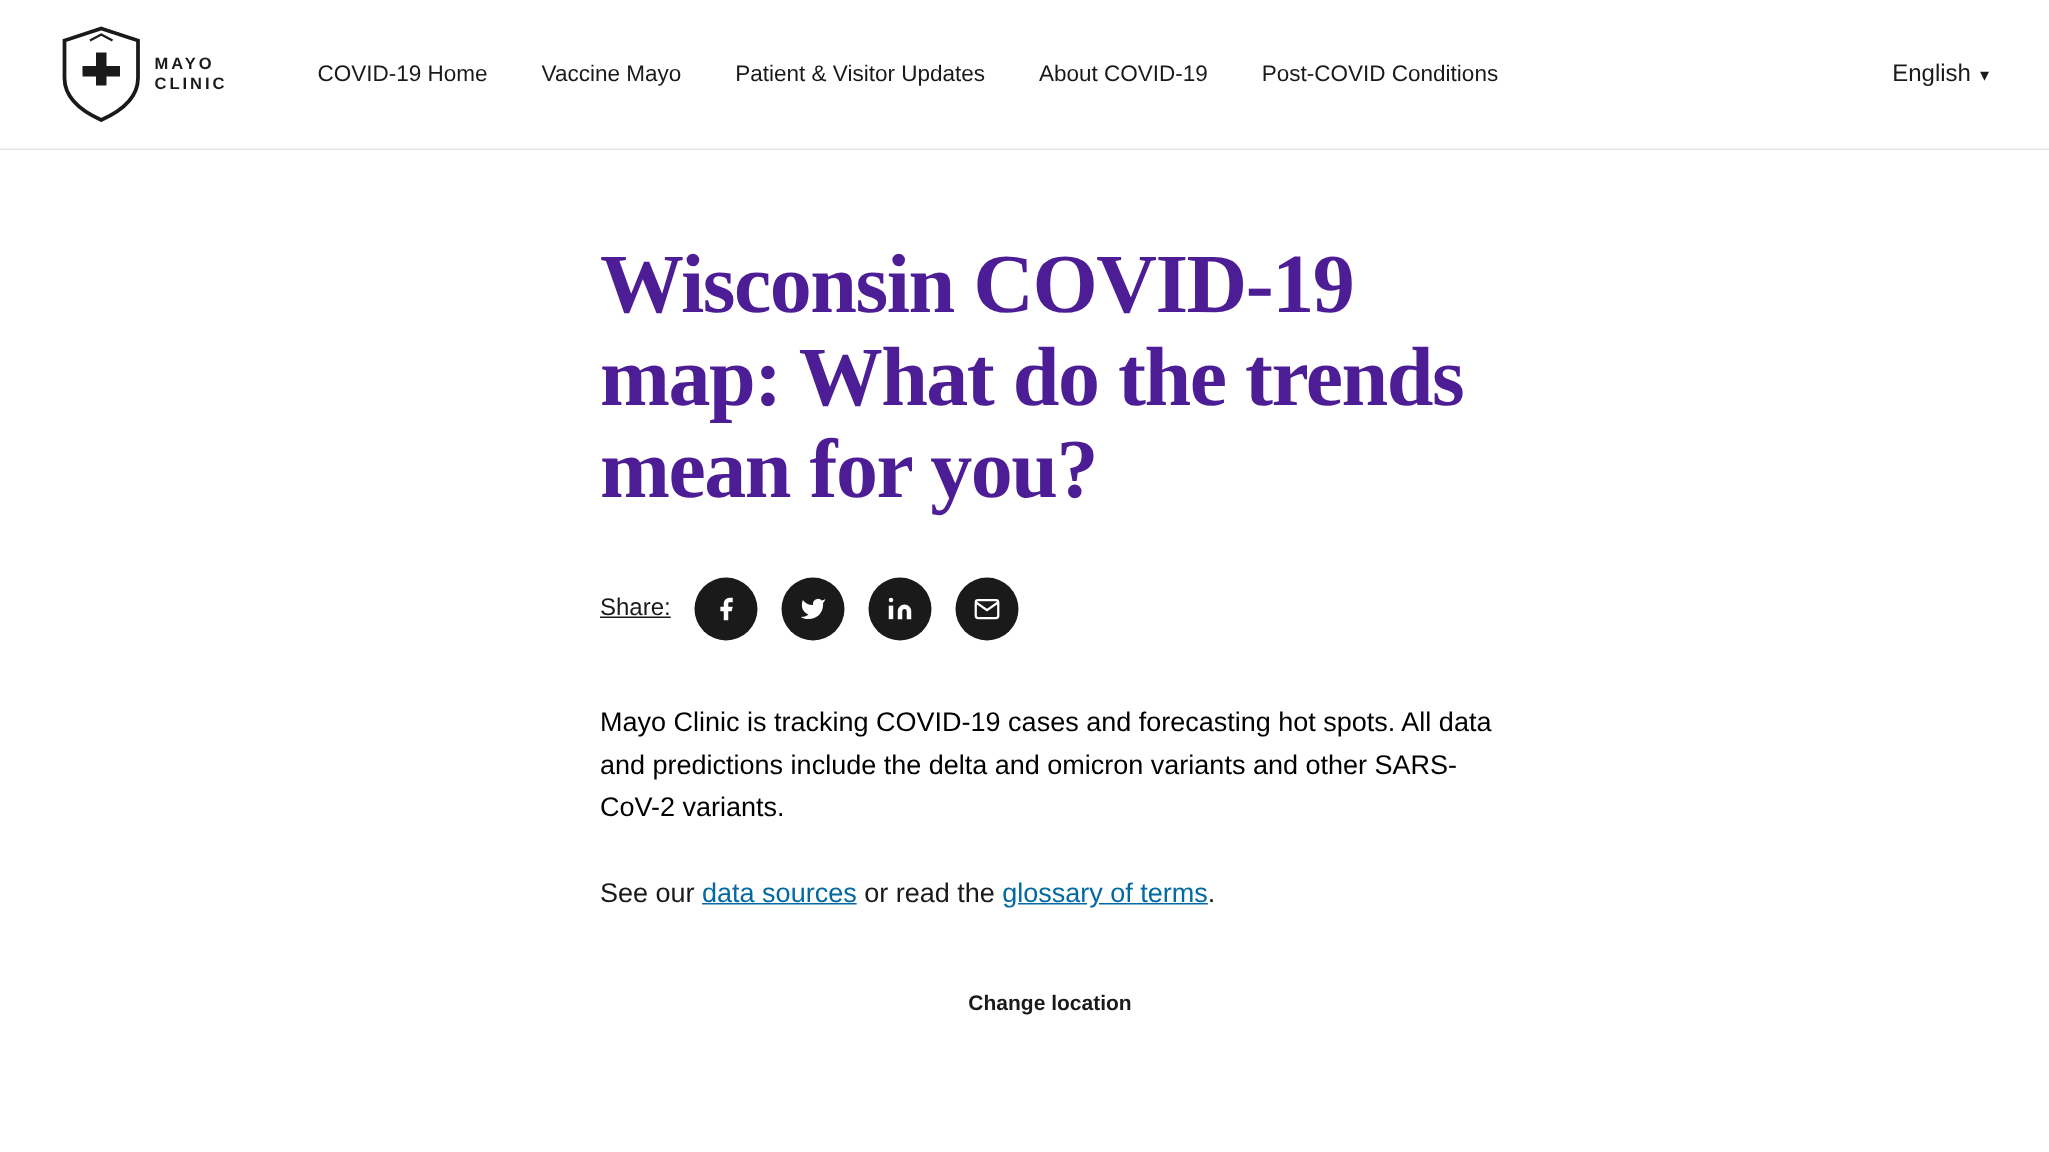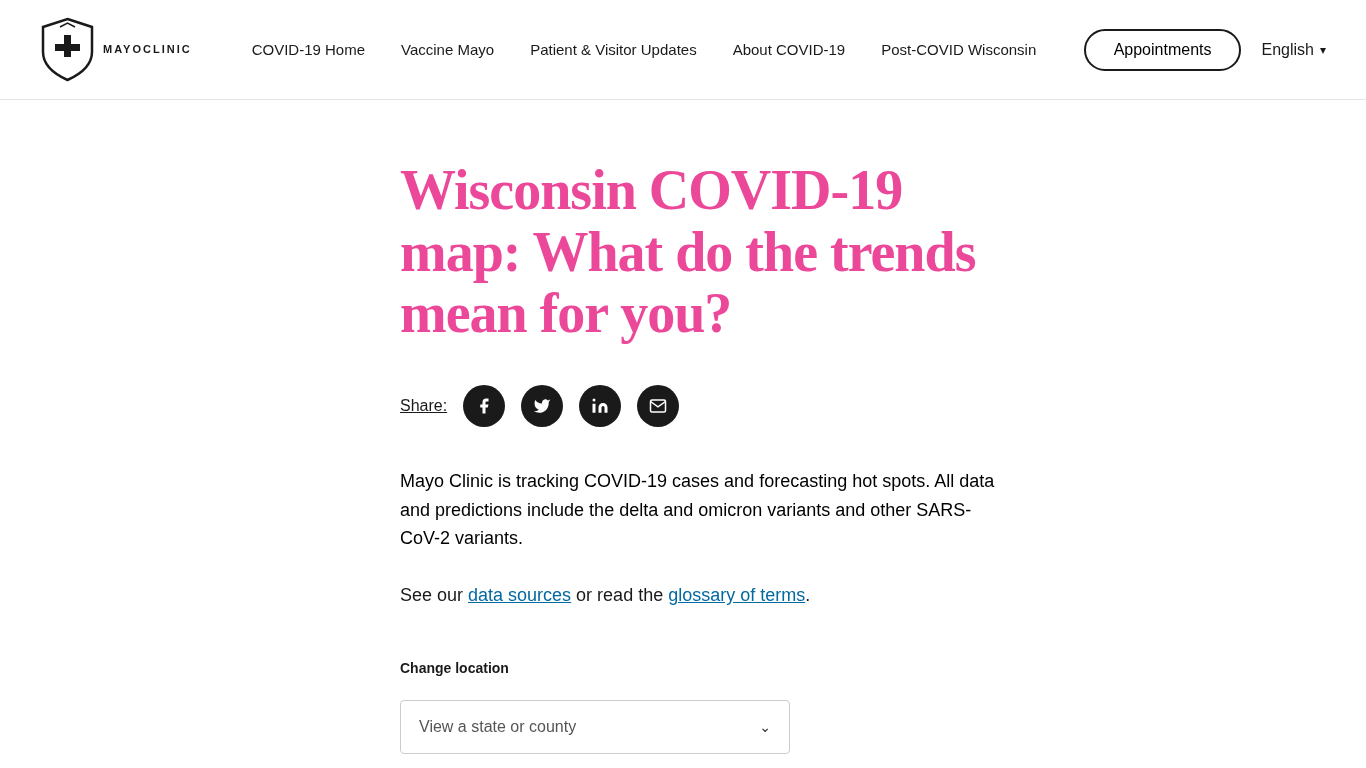--- a/index.html
+++ b/index.html
@@ -35,20 +35,21 @@
     }
 
     .logo-shield {
       width: 55px;
       height: 65px;
       margin-right: 8px;
     }
 
     .logo-text {
       display: flex;
+      flex-direction: column;
       line-height: 1.1;
     }
 
     .logo-text span {
       font-size: 11px;
       font-weight: 700;
       letter-spacing: 2px;
       color: #1a1a1a;
       text-transform: uppercase;
     }
@@ -105,21 +106,21 @@
       margin: 0 auto;
       padding: 60px 40px 60px 40px;
       margin-left: 360px;
     }
 
     .page-title {
       font-size: 56px;
       font-weight: 700;
       line-height: 1.1;
       font-family: Georgia, 'Times New Roman', serif;
-      color: #ec4899;
+      color: #4c1d95;
       margin-bottom: 40px;
       letter-spacing: -1px;
     }
 
     .share-row {
       display: flex;
       align-items: center;
       gap: 16px;
       margin-bottom: 40px;
     }
@@ -166,22 +167,23 @@
     }
 
     .change-location-section {
       margin-top: 10px;
     }
 
     .change-location-label {
       font-size: 14px;
       font-weight: 600;
       color: #1a1a1a;
-      margin-bottom: 24px;
+      margin-bottom: 10px;
       display: block;
+      text-align: center;
     }
 
     .location-dropdown {
       width: 390px;
       height: 54px;
       border: 1px solid #cccccc;
       border-radius: 4px;
       display: flex;
       align-items: center;
       justify-content: space-between;
@@ -219,25 +221,24 @@
       <span>MAYO</span>
       <span>CLINIC</span>
     </div>
   </div>
 
   <nav>
     <a href="#">COVID-19 Home</a>
     <a href="#">Vaccine Mayo</a>
     <a href="#">Patient &amp; Visitor Updates</a>
     <a href="#">About COVID-19</a>
-    <a href="#">Post-COVID Wisconsin</a>
+    <a href="#">Post-COVID Conditions</a>
   </nav>
 
   <div class="header-right">
-    <button class="appointments-btn">Appointments</button>
     <div class="language-selector">
       <span>English</span>
       <span class="chevron-down">▾</span>
     </div>
   </div>
 </header>
 
 <main>
   <div class="main-content">
 
@@ -275,19 +276,15 @@
     </div>
 
     <p class="description">Mayo Clinic is tracking COVID-19 cases and forecasting hot spots. All data and predictions include the delta and omicron variants and other SARS-CoV-2 variants.</p>
 
     <p class="see-our">
       <span>See our </span><a href="#">data sources</a><span> or read the </span><a href="#">glossary of terms</a><span>.</span>
     </p>
 
     <div class="change-location-section">
       <span class="change-location-label">Change location</span>
-      <div class="location-dropdown">
-        <span class="location-dropdown-text">View a state or county</span>
-        <span class="dropdown-chevron">⌄</span>
-      </div>
     </div>
   </div>
 </main>
 
 </body></html>

